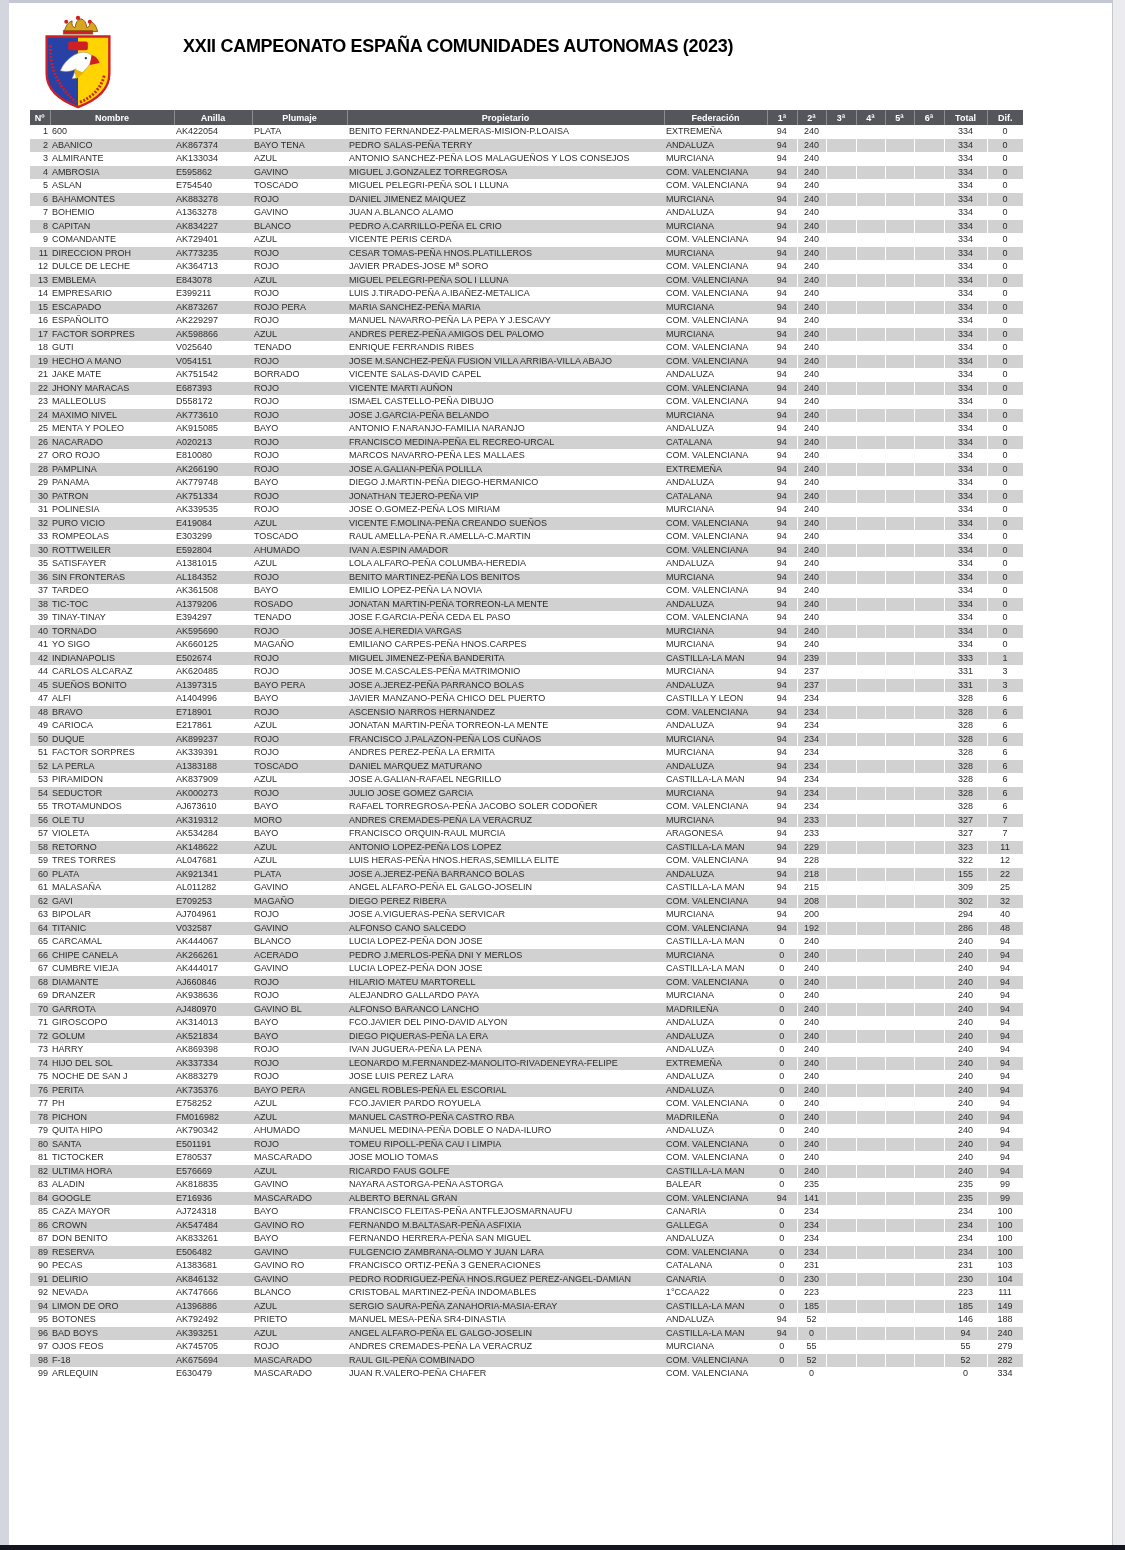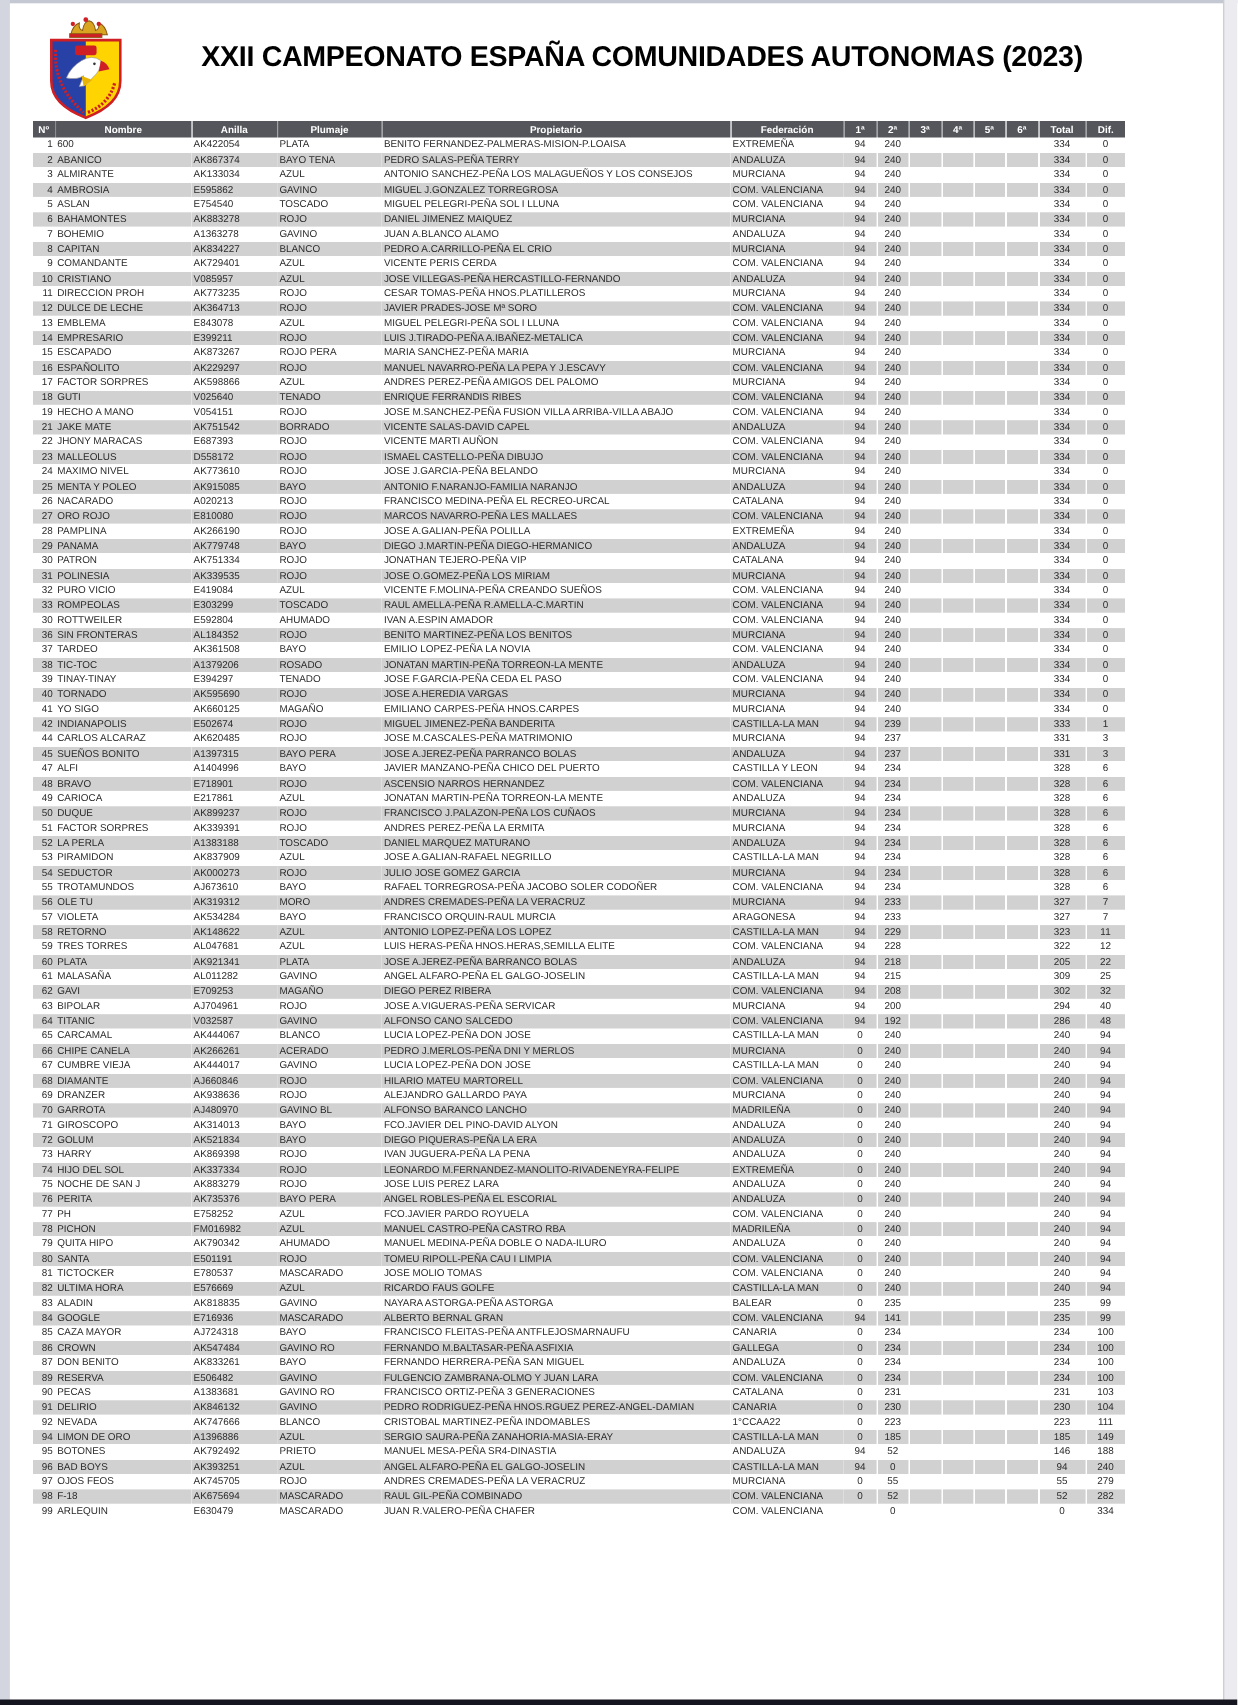--- a/index.html
+++ b/index.html
@@ -9,21 +9,21 @@
   }
   
   .edge-top{position:absolute;left:0;top:0;width:1125px;height:3px;background:#c3c8d2;}
   .edge-left{position:absolute;left:0;top:0;width:9px;height:1550px;background:#d3d6df;}
   .scroll-track{position:absolute;right:0;top:0;width:12px;height:1550px;background:#ececf0;border-left:1px solid #c6c6cd;}
   .edge-bottom{position:absolute;left:0;bottom:0;width:1125px;height:5px;background:#14151f;z-index:5;}
 
   .logo{position:absolute;left:28px;top:12px;width:100px;height:98px;}
   .title{
     position:absolute;left:183px;top:36px;width:790px;
-    font-size:26px;font-weight:bold;color:#000;letter-spacing:-0.3px;white-space:nowrap;
+    font-size:18px;font-weight:bold;color:#000;letter-spacing:-0.3px;white-space:nowrap;
   }
 
   table.results{
     position:absolute;left:30px;top:110px;width:993px;
     border-collapse:collapse;table-layout:fixed;
     font-size:9px;color:#2b2b2b;
   }
   table.results thead th{
     background:#54565b;color:#ffffff;font-weight:bold;
     height:15px;padding:0 1px;font-size:9px;text-align:center;
@@ -254,36 +254,20 @@
         <td class="al-c numc">94</td>
         <td class="al-c numc">240</td>
         <td class="al-c numc"></td>
         <td class="al-c numc"></td>
         <td class="al-c numc"></td>
         <td class="al-c numc"></td>
         <td class="al-c numc">334</td>
         <td class="al-c numc">0</td>
       </tr>
       <tr>
-        <td class="al-r">10</td>
-        <td class="al-l">CRISTIANO</td>
-        <td class="al-l">V085957</td>
-        <td class="al-l">AZUL</td>
-        <td class="al-l">JOSE VILLEGAS-PEÑA HERCASTILLO-FERNANDO</td>
-        <td class="al-l">ANDALUZA</td>
-        <td class="al-c numc">94</td>
-        <td class="al-c numc">240</td>
-        <td class="al-c numc"></td>
-        <td class="al-c numc"></td>
-        <td class="al-c numc"></td>
-        <td class="al-c numc"></td>
-        <td class="al-c numc">334</td>
-        <td class="al-c numc">0</td>
-      </tr>
-      <tr>
         <td class="al-r">11</td>
         <td class="al-l">DIRECCION PROH</td>
         <td class="al-l">AK773235</td>
         <td class="al-l">ROJO</td>
         <td class="al-l">CESAR TOMAS-PEÑA HNOS.PLATILLEROS</td>
         <td class="al-l">MURCIANA</td>
         <td class="al-c numc">94</td>
         <td class="al-c numc">240</td>
         <td class="al-c numc"></td>
         <td class="al-c numc"></td>
@@ -628,20 +612,36 @@
         <td class="al-c numc">334</td>
         <td class="al-c numc">0</td>
       </tr>
       <tr>
         <td class="al-r">30</td>
         <td class="al-l">ROTTWEILER</td>
         <td class="al-l">E592804</td>
         <td class="al-l">AHUMADO</td>
         <td class="al-l">IVAN A.ESPIN AMADOR</td>
         <td class="al-l">COM. VALENCIANA</td>
+        <td class="al-c numc">94</td>
+        <td class="al-c numc">240</td>
+        <td class="al-c numc"></td>
+        <td class="al-c numc"></td>
+        <td class="al-c numc"></td>
+        <td class="al-c numc"></td>
+        <td class="al-c numc">334</td>
+        <td class="al-c numc">0</td>
+      </tr>
+      <tr>
+        <td class="al-r">35</td>
+        <td class="al-l">SATISFAYER</td>
+        <td class="al-l">A1381015</td>
+        <td class="al-l">AZUL</td>
+        <td class="al-l">LOLA ALFARO-PEÑA COLUMBA-HEREDIA</td>
+        <td class="al-l">ANDALUZA</td>
         <td class="al-c numc">94</td>
         <td class="al-c numc">240</td>
         <td class="al-c numc"></td>
         <td class="al-c numc"></td>
         <td class="al-c numc"></td>
         <td class="al-c numc"></td>
         <td class="al-c numc">334</td>
         <td class="al-c numc">0</td>
       </tr>
       <tr>
@@ -1002,21 +1002,21 @@
         <td class="al-l">AK921341</td>
         <td class="al-l">PLATA</td>
         <td class="al-l">JOSE A.JEREZ-PEÑA BARRANCO BOLAS</td>
         <td class="al-l">ANDALUZA</td>
         <td class="al-c numc">94</td>
         <td class="al-c numc">218</td>
         <td class="al-c numc"></td>
         <td class="al-c numc"></td>
         <td class="al-c numc"></td>
         <td class="al-c numc"></td>
-        <td class="al-c numc">205</td>
+        <td class="al-c numc">155</td>
         <td class="al-c numc">22</td>
       </tr>
       <tr>
         <td class="al-r">61</td>
         <td class="al-l">MALASAÑA</td>
         <td class="al-l">AL011282</td>
         <td class="al-l">GAVINO</td>
         <td class="al-l">ANGEL ALFARO-PEÑA EL GALGO-JOSELIN</td>
         <td class="al-l">CASTILLA-LA MAN</td>
         <td class="al-c numc">94</td>

